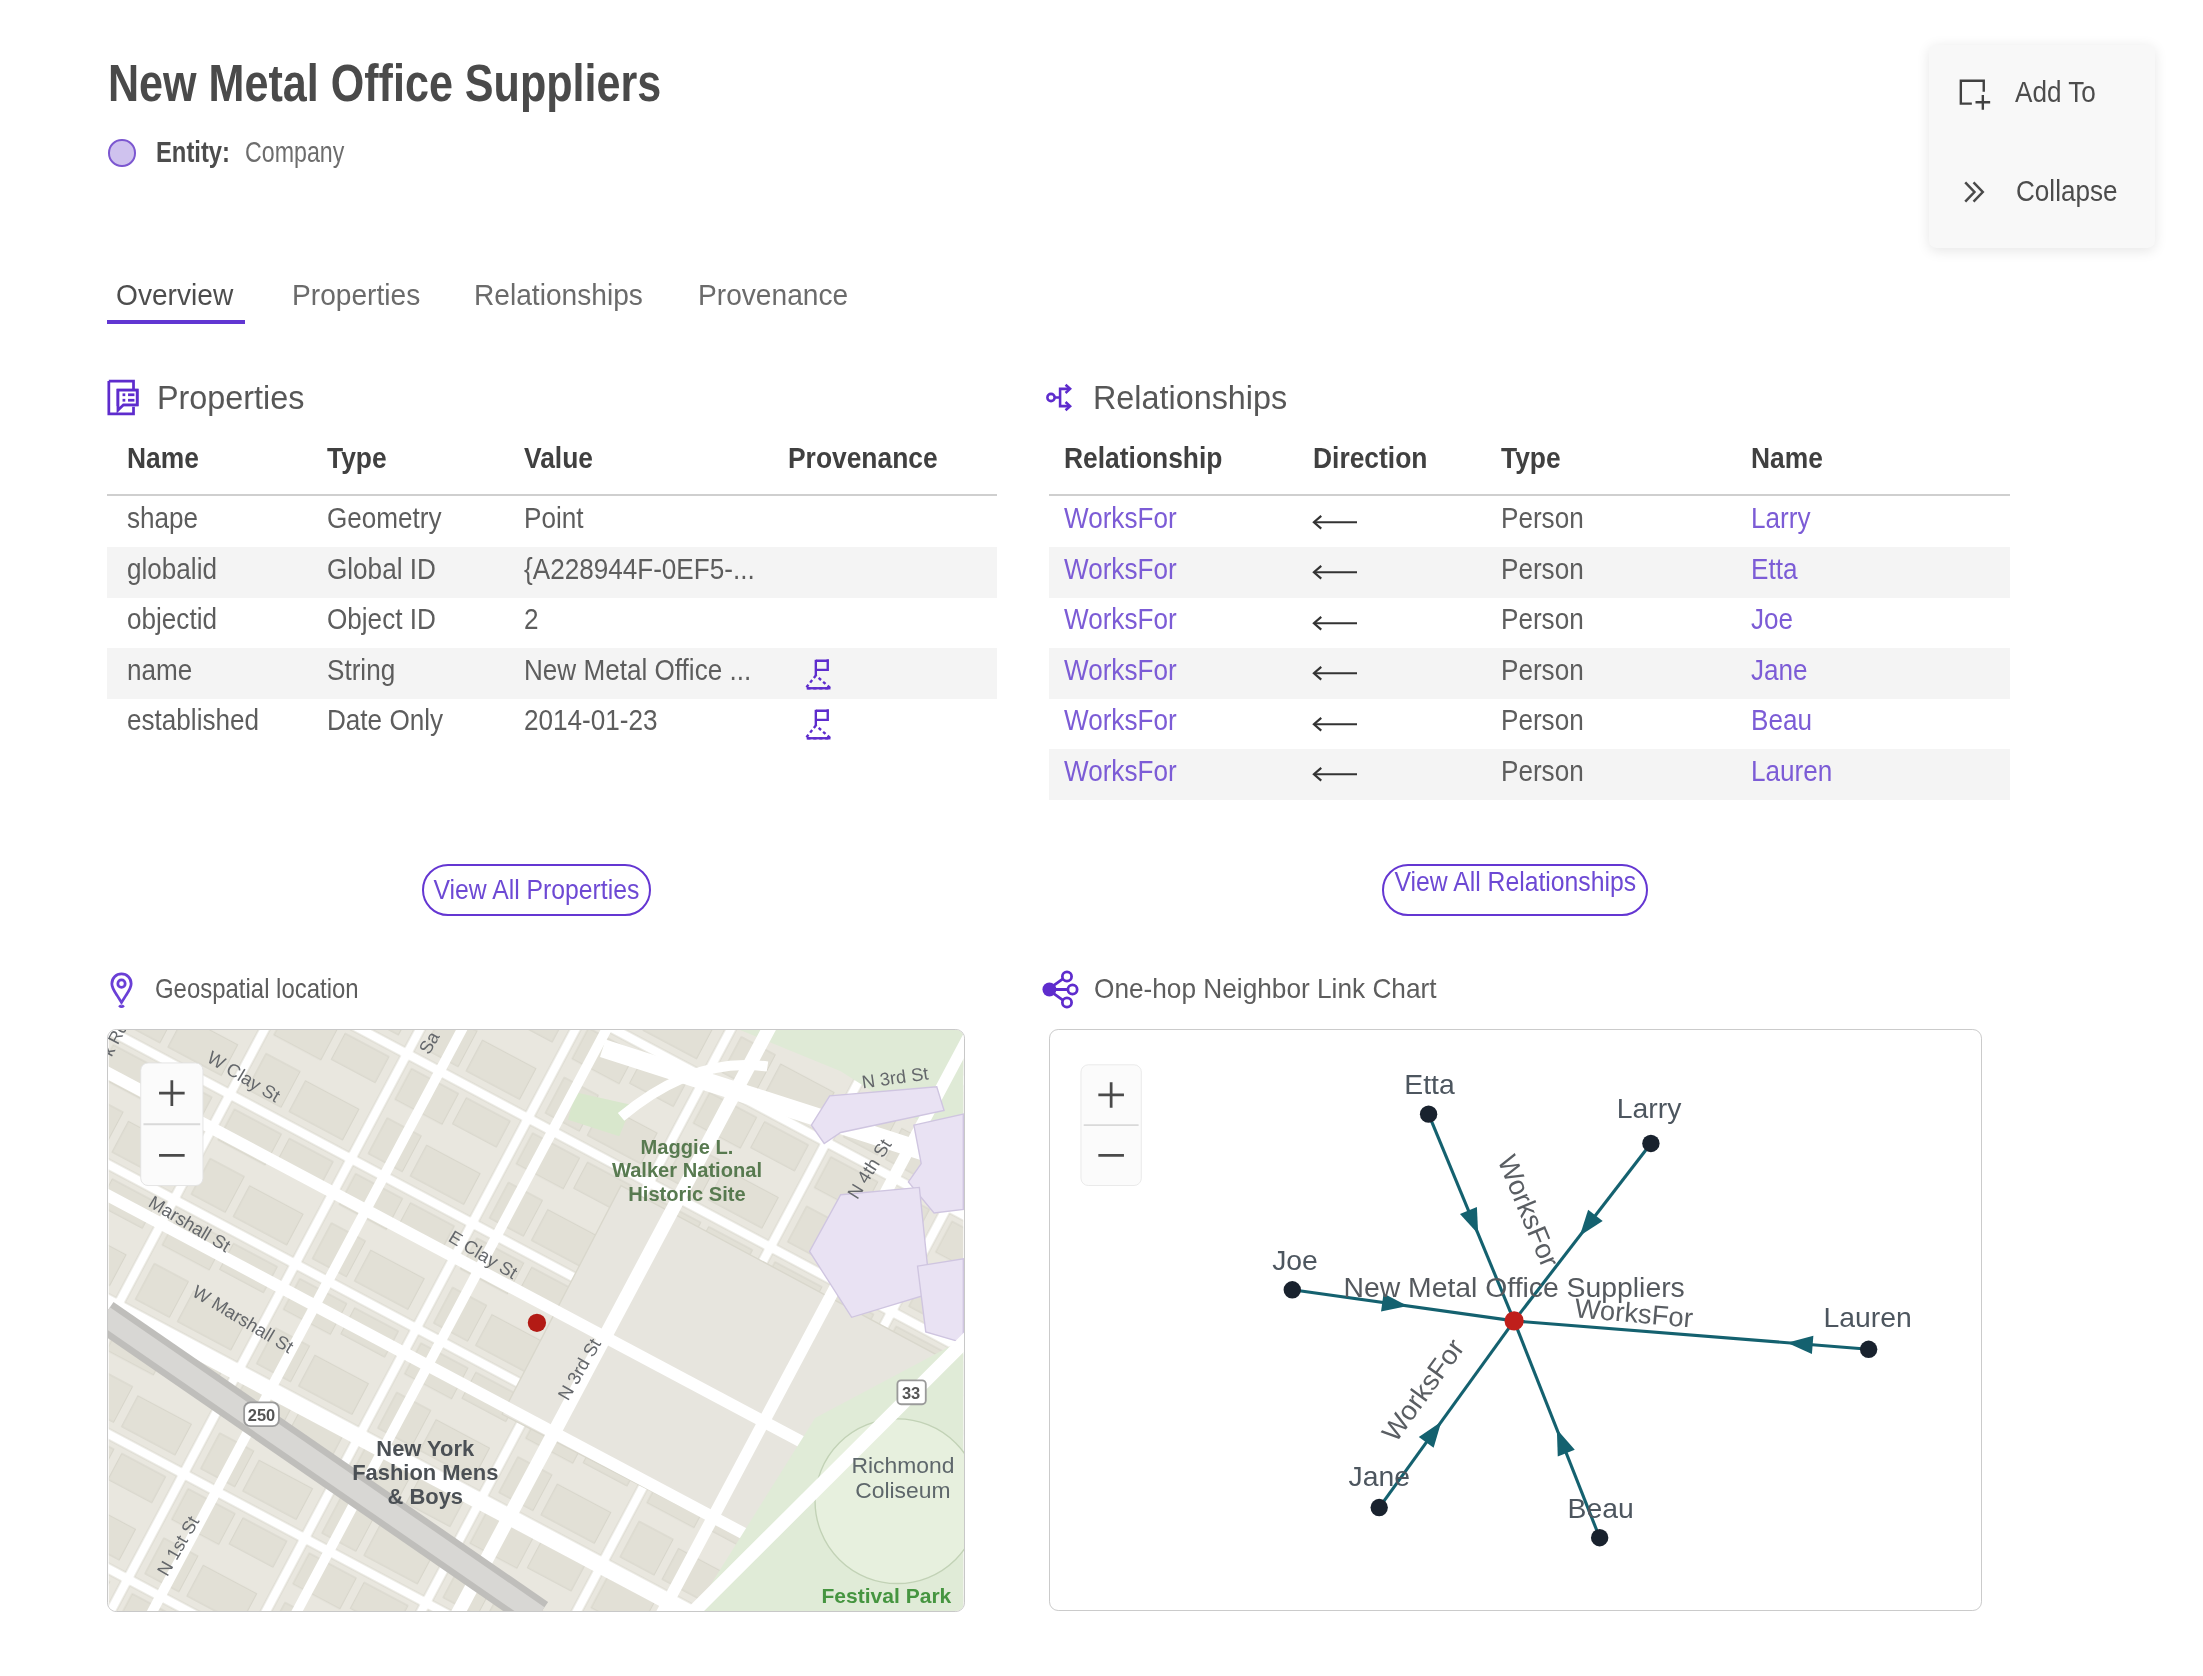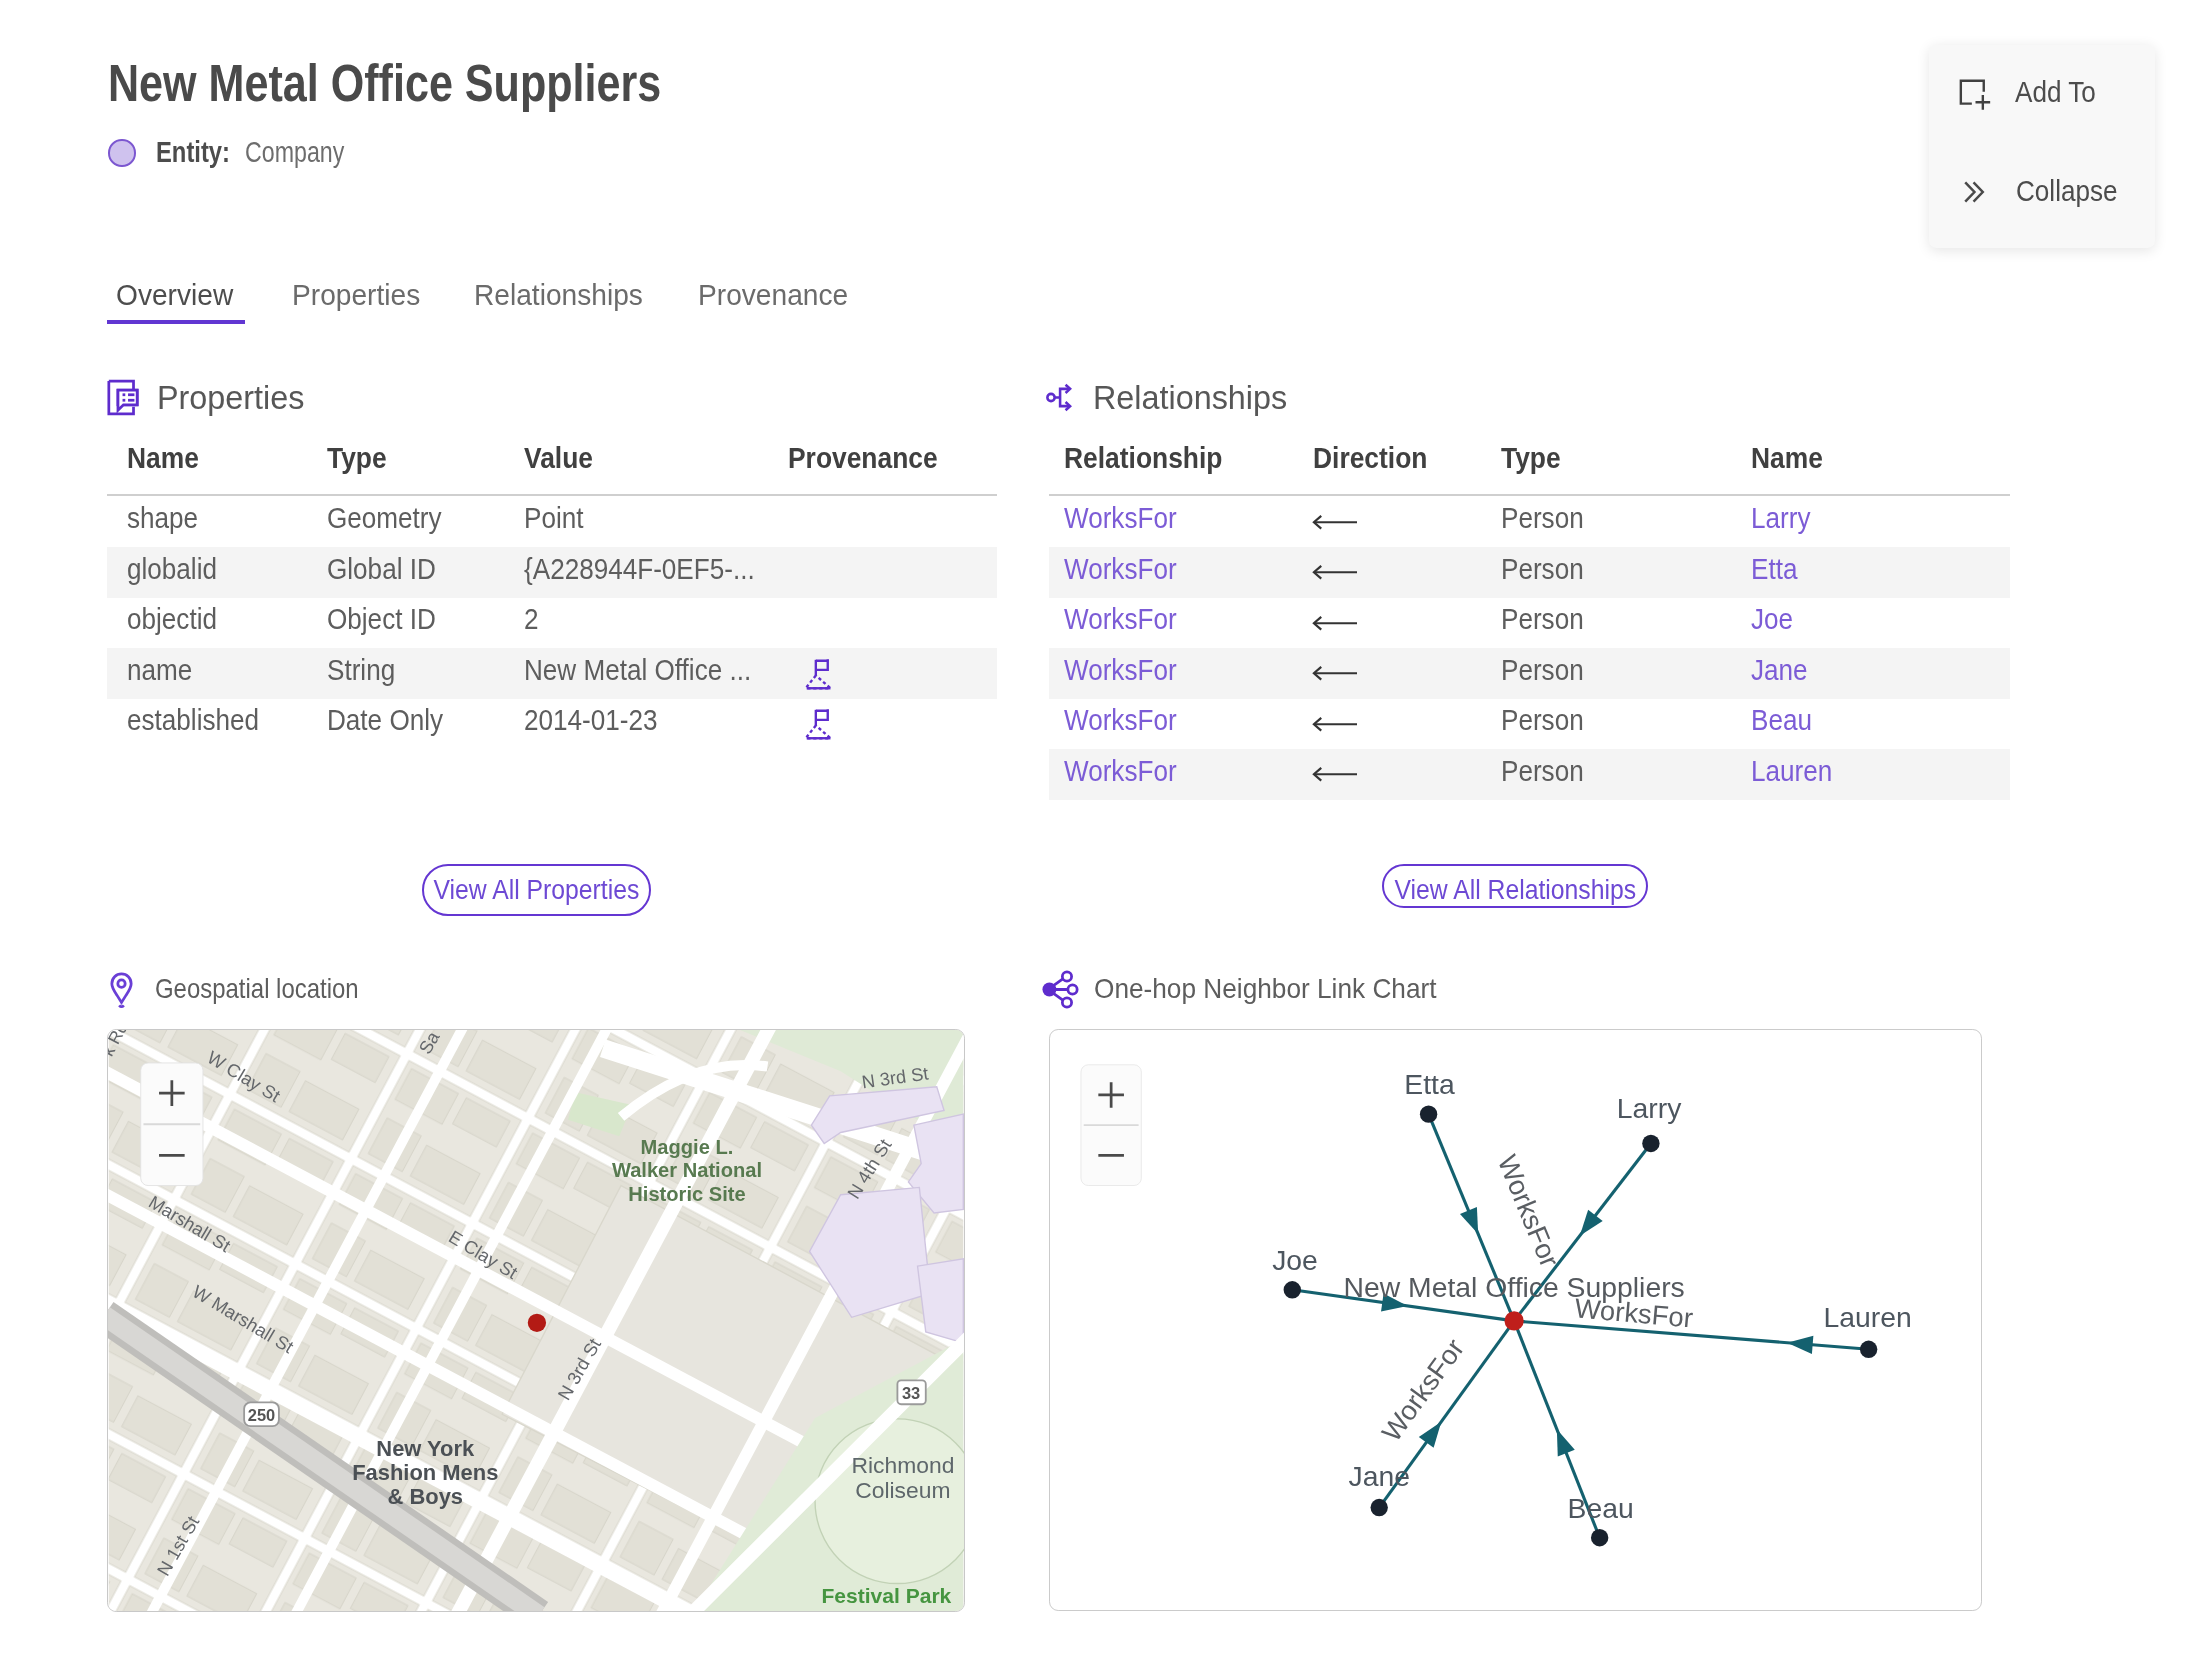--- a/index.html
+++ b/index.html
@@ -126,21 +126,21 @@
 <path d="M3 9 H50" stroke="#333" stroke-width="2.4" fill="none"></path>
 <path d="M11 2 L3 9 L11 16" stroke="#333" stroke-width="2.4" fill="none"></path>
   </svg>
 <svg class="abs" style="left:1311px;top:766px" width="48" height="16.5" viewBox="0 0 52 18">
 <path d="M3 9 H50" stroke="#333" stroke-width="2.4" fill="none"></path>
 <path d="M11 2 L3 9 L11 16" stroke="#333" stroke-width="2.4" fill="none"></path>
   </svg>
 <div class="abs" style="left:422px;top:864px;width:229px;height:52px;border:2.3px solid #6436d2;border-radius:26px;box-sizing:border-box;display:flex;align-items:center;justify-content:center;">
     <span style="font-size:27.5px;color:#6d49d4;transform:scaleX(0.9);white-space:nowrap;">View All Properties</span>
   </div>
-<div class="abs" style="left:1382px;top:864px;width:266px;height:44px;border:2.3px solid #6436d2;border-radius:26px;box-sizing:border-box;display:flex;align-items:flex-end;justify-content:center;">
+<div class="abs" style="left:1382px;top:864px;width:266px;height:52px;border:2.3px solid #6436d2;border-radius:26px;box-sizing:border-box;display:flex;align-items:flex-start;justify-content:center;">
     <span style="font-size:27.5px;color:#6d49d4;transform:scaleX(0.9);white-space:nowrap;">View All Relationships</span>
   </div>
 <svg class="abs" style="left:110px;top:972px" width="23" height="38" viewBox="0 0 25 41">
 <path d="M12.5 2 C6.5 2 2 6.7 2 12.7 C2 17 4.5 20.5 7.5 25 L12.5 33 L17.5 25 C20.5 20.5 23 17 23 12.7 C23 6.7 18.5 2 12.5 2 Z" fill="none" stroke="#6a3fd6" stroke-width="3"></path>
 <circle cx="12.5" cy="12.5" r="4" fill="none" stroke="#6a3fd6" stroke-width="3"></circle>
 <path d="M10 36 q2.5 3 5 0" fill="none" stroke="#6a3fd6" stroke-width="3"></path>
 </svg>
 <div class="t" style="left:155px;top:974px;font-size:28.5px;color:#5d5d5d;font-weight:normal;transform:scaleX(0.84);transform-origin:left top;">Geospatial location</div>
 <svg class="abs" style="left:1042px;top:970px" width="37" height="39" viewBox="0 0 40 42">
 <g fill="none" stroke="#5e2ccd" stroke-width="3">

